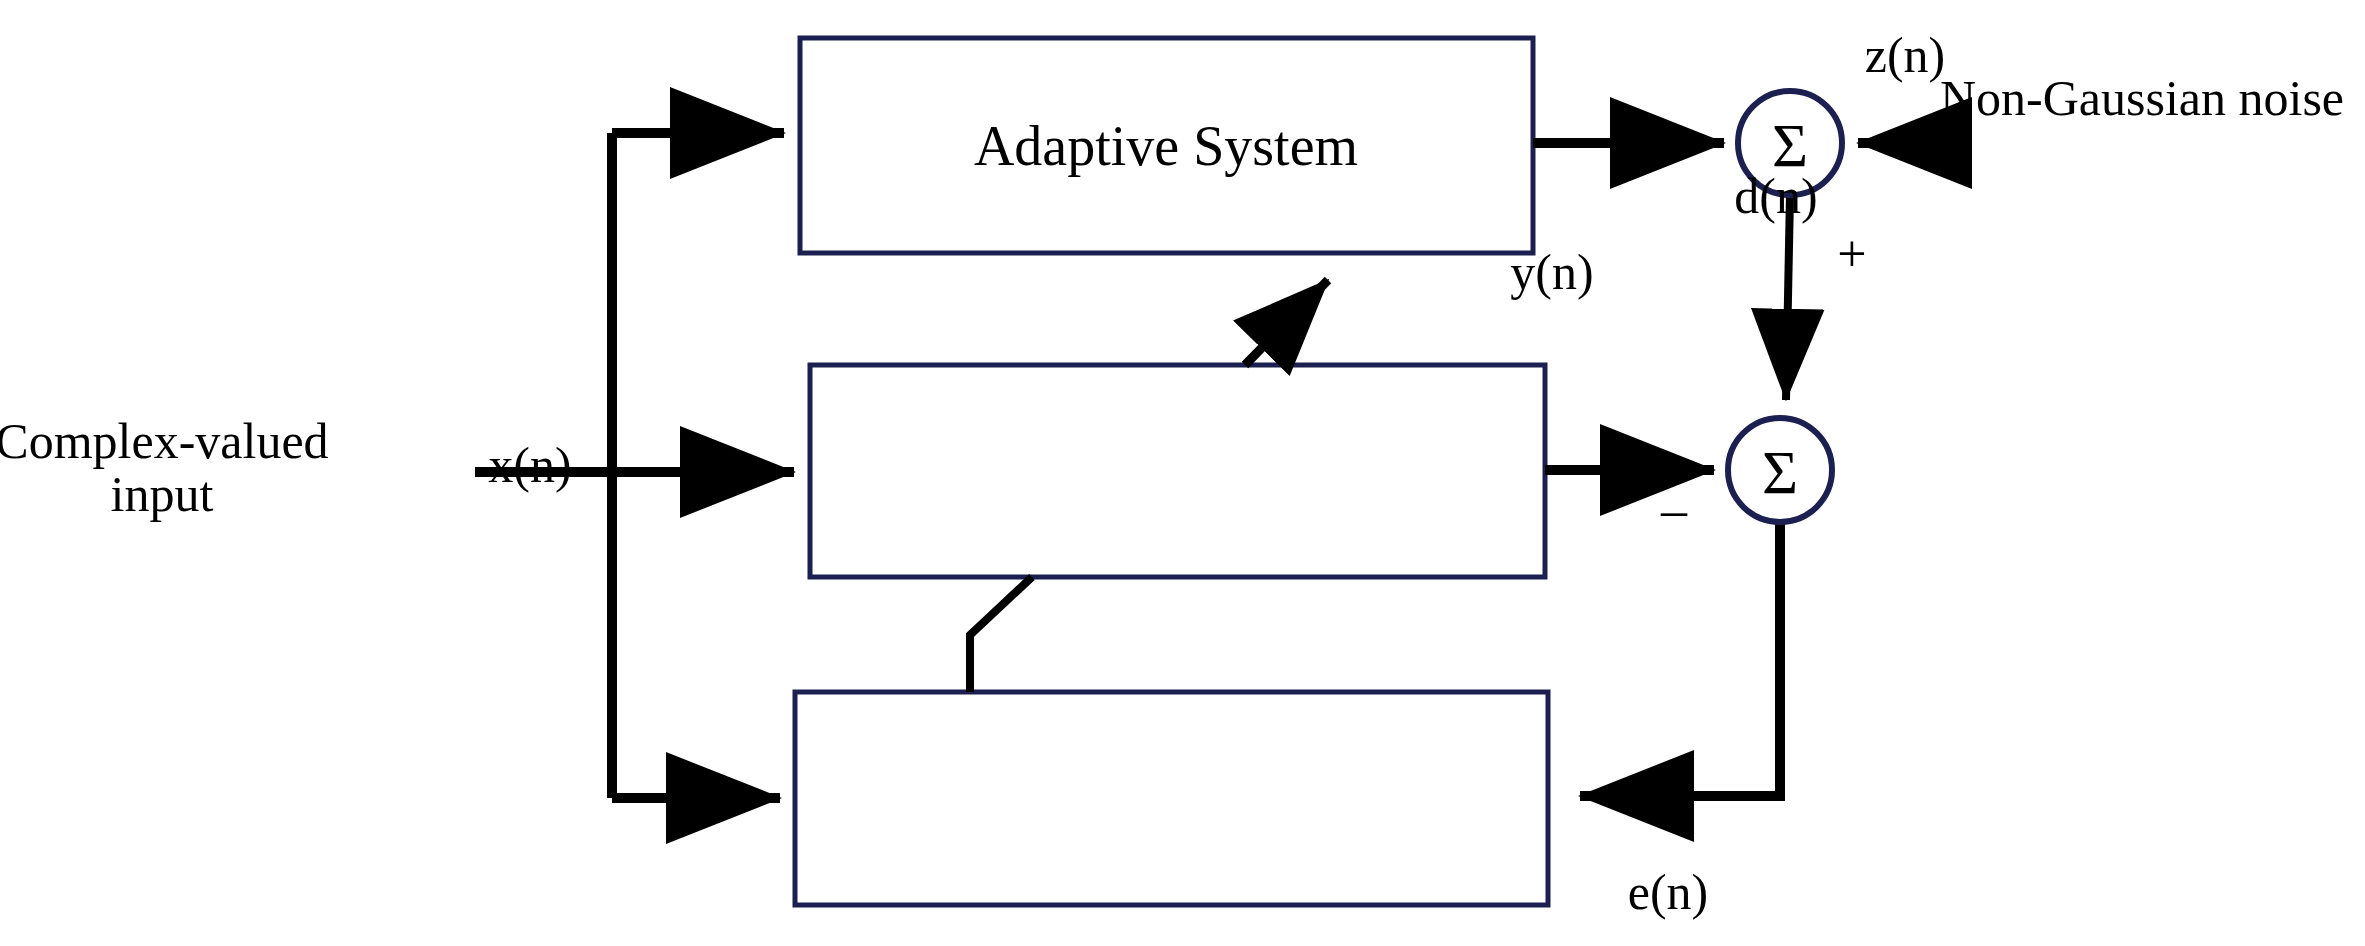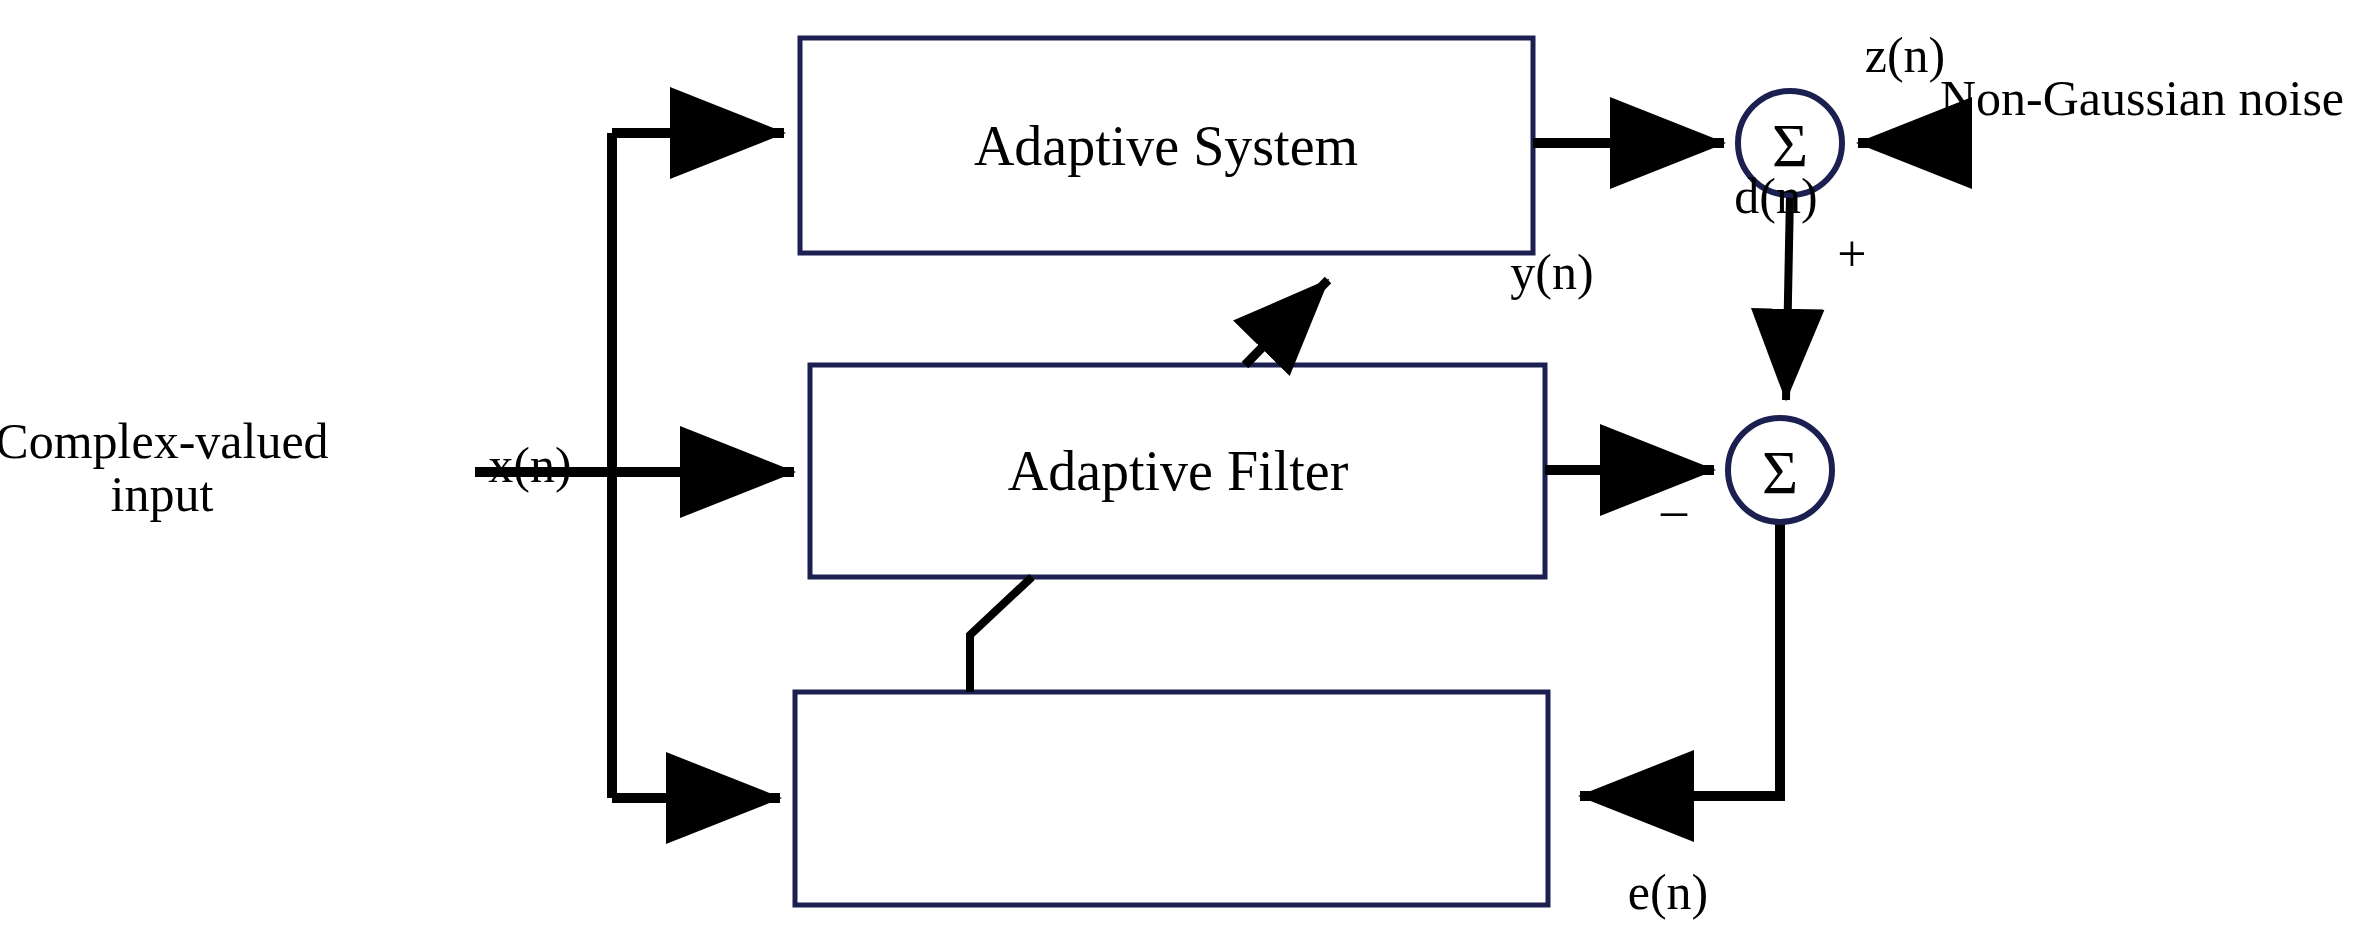--- a/index.html
+++ b/index.html
@@ -118,21 +118,20 @@
 
     <line x1="1245" y1="365" x2="1328" y2="280" stroke="#000000" stroke-width="9" marker-end="url(#arrowDiag)"></line>
 
     <circle cx="1790" cy="143" r="52" fill="#ffffff" stroke="#1b2050" stroke-width="6"></circle>
 
     <circle cx="1780" cy="470" r="52" fill="#ffffff" stroke="#1b2050" stroke-width="6"></circle>
   </svg>
 
   <div class="blk-label" style="left:1166px; top:146px;">Adaptive System</div>
 
-  <div class="blk-label" style="left:1178px; top:471px;">Adaptive Filter</div>
 
 
   <div class="sigma-glyph" style="left:1790px; top:145px;">Σ</div>
 
   <div class="sigma-glyph" style="left:1780px; top:472px;">Σ</div>
 
   <div class="sig-label multiline" style="left:162px; top:468px;">Complex-valued input</div>
 
   <div class="sig-label" style="left:530px; top:428px;margin-top:37px;">x(n)</div>
 

